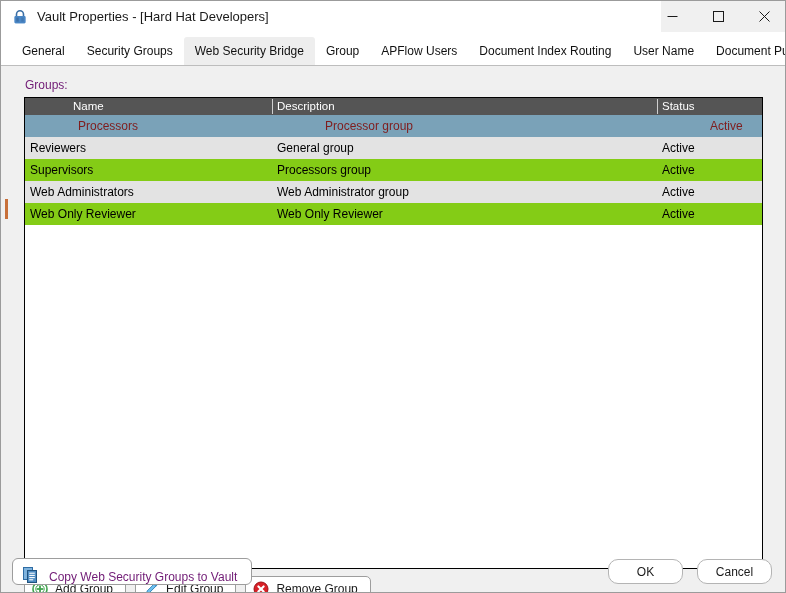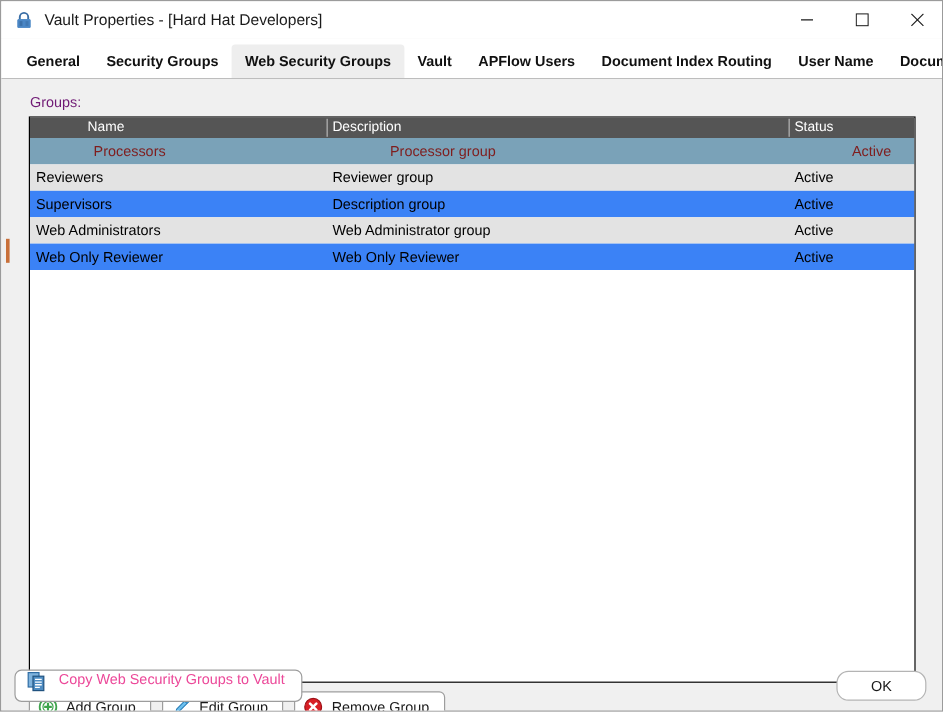--- a/index.html
+++ b/index.html
@@ -36,21 +36,21 @@
     width: 3px;
     height: 20px;
     background: #c8703a;
     z-index: 3;
   }
 
   
   #titlebar {
     position: absolute;
     left: 0; top: 0;
-    width: 784px;
+    width: 660px;
     height: 31px;
     background: #ffffff;
     box-sizing: border-box;
     text-decoration: underline;
   }
   #app-icon {
     position: absolute;
     left: 11px;
     top: 8px;
     width: 16px;
@@ -86,21 +86,20 @@
   
   #tabstrip {
     position: absolute;
     left: 0;
     top: 31px;
     width: 784px;
     height: 34px;
     background: #ffffff;
     border-bottom: 1px solid #bdbdbd;
     box-sizing: border-box;
-    font-weight: bold;
   }
   #tablist {
     position: absolute;
     left: 10px;
     top: 5px;
     height: 29px;
     display: flex;
     align-items: stretch;
   }
   .tab {
@@ -182,21 +181,21 @@
 
   .row {
     display: flex;
     height: 22px;
     align-items: center;
     font-size: 12px;
     color: #000000;
     box-sizing: border-box;
     cursor: default;
   }
-  .row.odd  { background: #3b82f6; }
+  .row.odd  { background: #84cc16; }
   .row.even { background: #e3e3e3; }
   .row.selected {
     background: #7aa2b8;
     color: #7f1d1d;
     padding-left: 48px;
   }
   .cell {
     height: 22px;
     line-height: 22px;
     padding-left: 5px;
@@ -236,28 +235,28 @@
   }
 
   
   #footer-left {
     position: absolute;
     left: 11px;
     top: 557px;
   }
   #copy-btn {
     display: flex;
-    align-items: flex-start;
+    align-items: flex-end;
     height: 27px;
     padding: 0 14px 0 9px;
     background: #ffffff;
     border: 1px solid #9d9d9d;
     border-radius: 6px;
     font-size: 12px;
-    color: #ec4899;
+    color: #701a75;
     white-space: nowrap;
     cursor: default;
     box-sizing: border-box;
   }
   #copy-btn .bicon {
     width: 18px;
     height: 18px;
     margin-right: 9px;
     flex: 0 0 auto;
     display: block;
@@ -319,22 +318,22 @@
         <line x1="0.5" y1="0.5" x2="10.5" y2="10.5" stroke="#1a1a1a" stroke-width="1"></line>
         <line x1="10.5" y1="0.5" x2="0.5" y2="10.5" stroke="#1a1a1a" stroke-width="1"></line>
       </svg>
     </button>
   </div>
 
   <div id="tabstrip">
     <div id="tablist">
       <div class="tab">General</div>
       <div class="tab">Security Groups</div>
-      <div class="tab selected">Web Security Groups</div>
-      <div class="tab">Vault</div>
+      <div class="tab selected">Web Security Bridge</div>
+      <div class="tab">Group</div>
       <div class="tab">APFlow Users</div>
       <div class="tab">Document Index Routing</div>
       <div class="tab">User Name</div>
       <div class="tab">Document Publishing</div>
     </div>
   </div>
 
   <div id="content">
 
     <div id="groups-label">Groups:</div>
@@ -348,27 +347,27 @@
       </div>
 
       <div class="row selected">
         <div class="cell col-name">Processors</div>
         <div class="cell col-desc">Processor group</div>
         <div class="cell col-status">Active</div>
       </div>
 
       <div class="row even">
         <div class="cell col-name">Reviewers</div>
-        <div class="cell col-desc">Reviewer group</div>
+        <div class="cell col-desc">General group</div>
         <div class="cell col-status">Active</div>
       </div>
 
       <div class="row odd">
         <div class="cell col-name">Supervisors</div>
-        <div class="cell col-desc">Description group</div>
+        <div class="cell col-desc">Processors group</div>
         <div class="cell col-status">Active</div>
       </div>
 
       <div class="row even">
         <div class="cell col-name">Web Administrators</div>
         <div class="cell col-desc">Web Administrator group</div>
         <div class="cell col-status">Active</div>
       </div>
 
       <div class="row odd">
@@ -421,15 +420,16 @@
         <line x1="7.2" y1="9.4" x2="12.8" y2="9.4" stroke="#ffffff" stroke-width="1.1"></line>
         <line x1="7.2" y1="11.6" x2="12.8" y2="11.6" stroke="#ffffff" stroke-width="1.1"></line>
         <line x1="7.2" y1="13.8" x2="11.2" y2="13.8" stroke="#ffffff" stroke-width="1.1"></line>
       </svg>
       <span>Copy Web Security Groups to Vault</span>
     </div>
   </div>
 
   <div id="footer-right">
     <button class="dlgbtn">OK</button>
+    <button class="dlgbtn">Cancel</button>
   </div>
 
 </div>
 
 </body></html>

